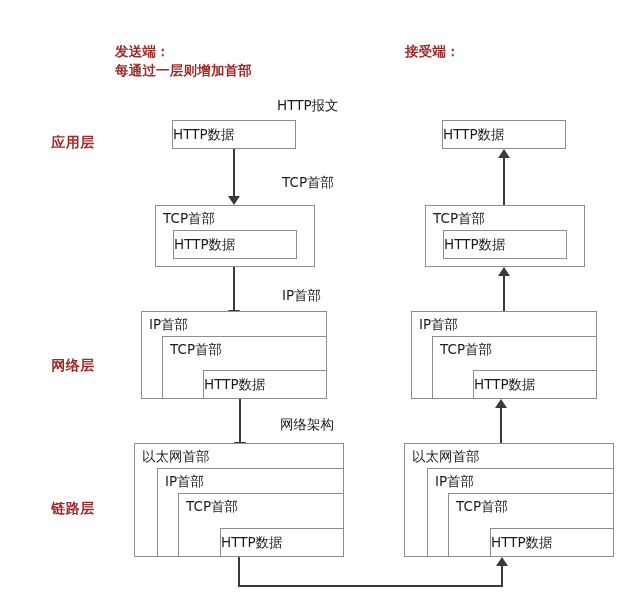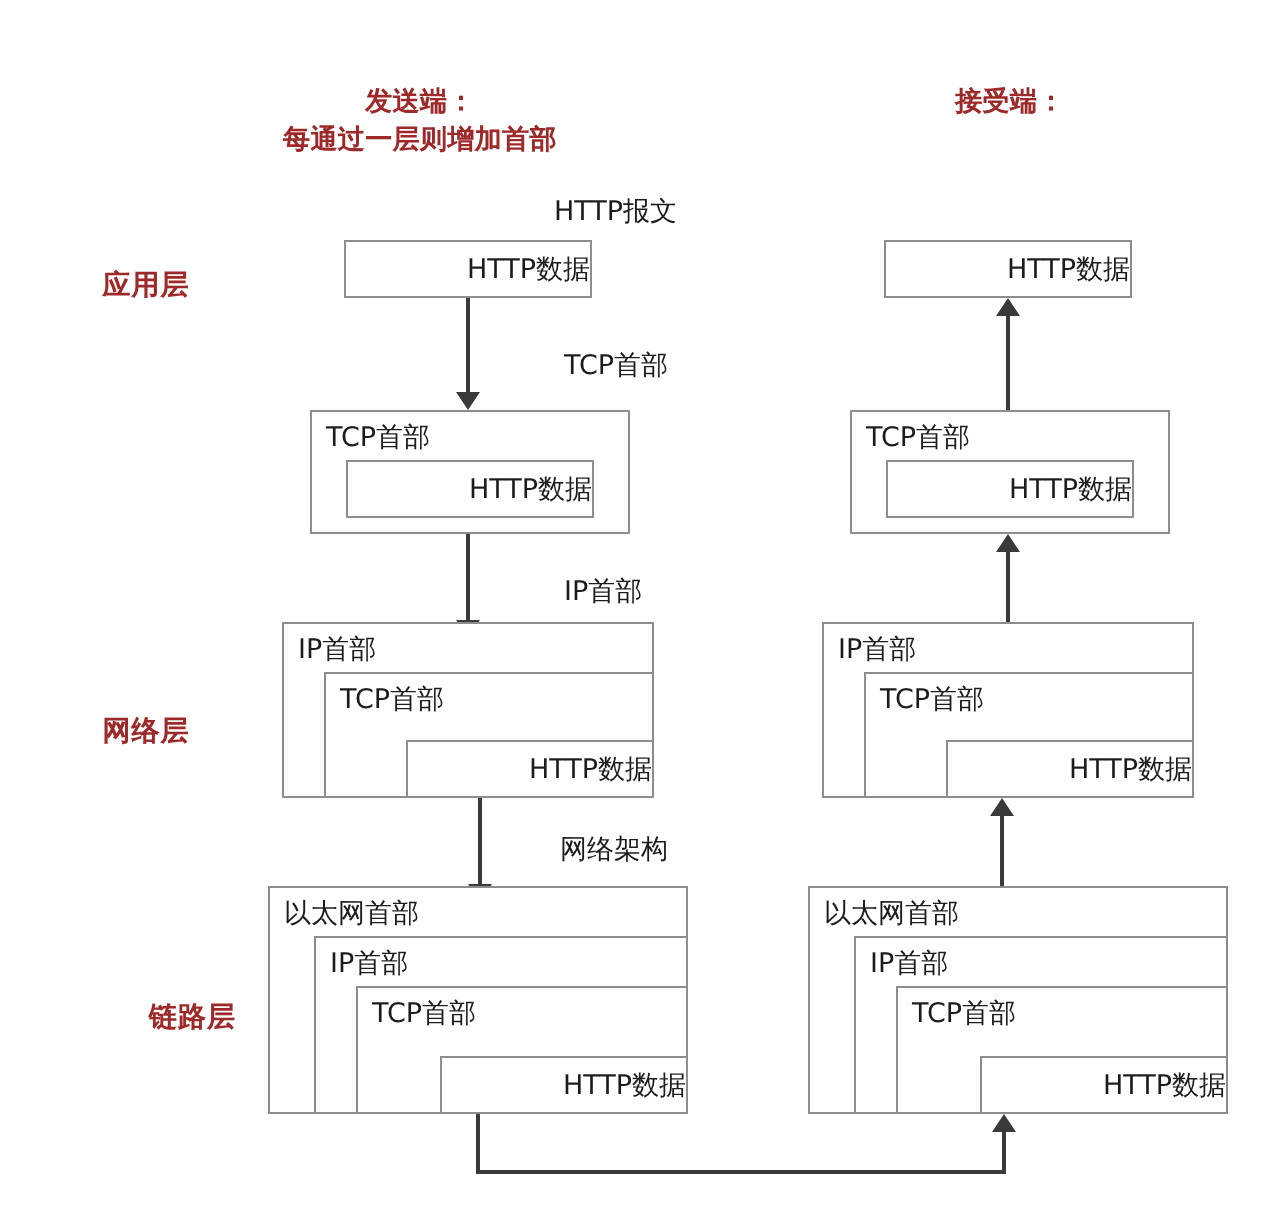--- a/index.html
+++ b/index.html
@@ -18,21 +18,20 @@
     overflow: hidden;
   }
 
   
   .hdr {
     position: absolute;
     color: #9e2929;
     font-weight: bold;
     font-size: 13.5px;
     line-height: 19px;
-    text-align: center;
     white-space: nowrap;
     letter-spacing: 0.2px;
   }
   .layer-label {
     position: absolute;
     color: #9e2929;
     font-weight: bold;
     font-size: 14px;
     white-space: nowrap;
     text-align: center;
@@ -60,21 +59,21 @@
     font-size: 13.5px;
     color: #1c1c1c;
     white-space: nowrap;
   }
   .box-center {
     position: absolute;
     left: 0;
     right: 0;
     top: 50%;
     transform: translateY(-50%);
-    text-align: right;
+    text-align: left;
     font-size: 13.5px;
     color: #1c1c1c;
     white-space: nowrap;
   }
 
   
   .vline {
     position: absolute;
     width: 2px;
     background: #3a3a3a;
@@ -109,21 +108,21 @@
   <div class="hdr" style="left:115px; top:42px; width:190px;">
     <div>发送端：</div>
     <div>每通过一层则增加首部</div>
   </div>
   <div class="hdr" style="left:405px; top:42px; width:200px;">
     <div>接受端：</div>
   </div>
 
   <div class="layer-label" style="left:28px; top:134px; width:90px;">应用层</div>
   <div class="layer-label" style="left:28px; top:357px; width:90px;">网络层</div>
-  <div class="layer-label" style="left:28px; top:500px; width:90px;text-align:right;">链路层</div>
+  <div class="layer-label" style="left:28px; top:500px; width:90px;">链路层</div>
 
   <div class="edge-label" style="left:265px; top:97px;">HTTP报文</div>
   <div class="edge-label" style="left:270px; top:174px;">TCP首部</div>
   <div class="edge-label" style="left:270px; top:287px;">IP首部</div>
   <div class="edge-label" style="left:268px; top:416px;text-align:right;">网络架构</div>
 
   <div class="box" style="left:172px; top:120px; width:124px; height:29px;">
     <div class="box-center">HTTP数据</div>
   </div>
 

